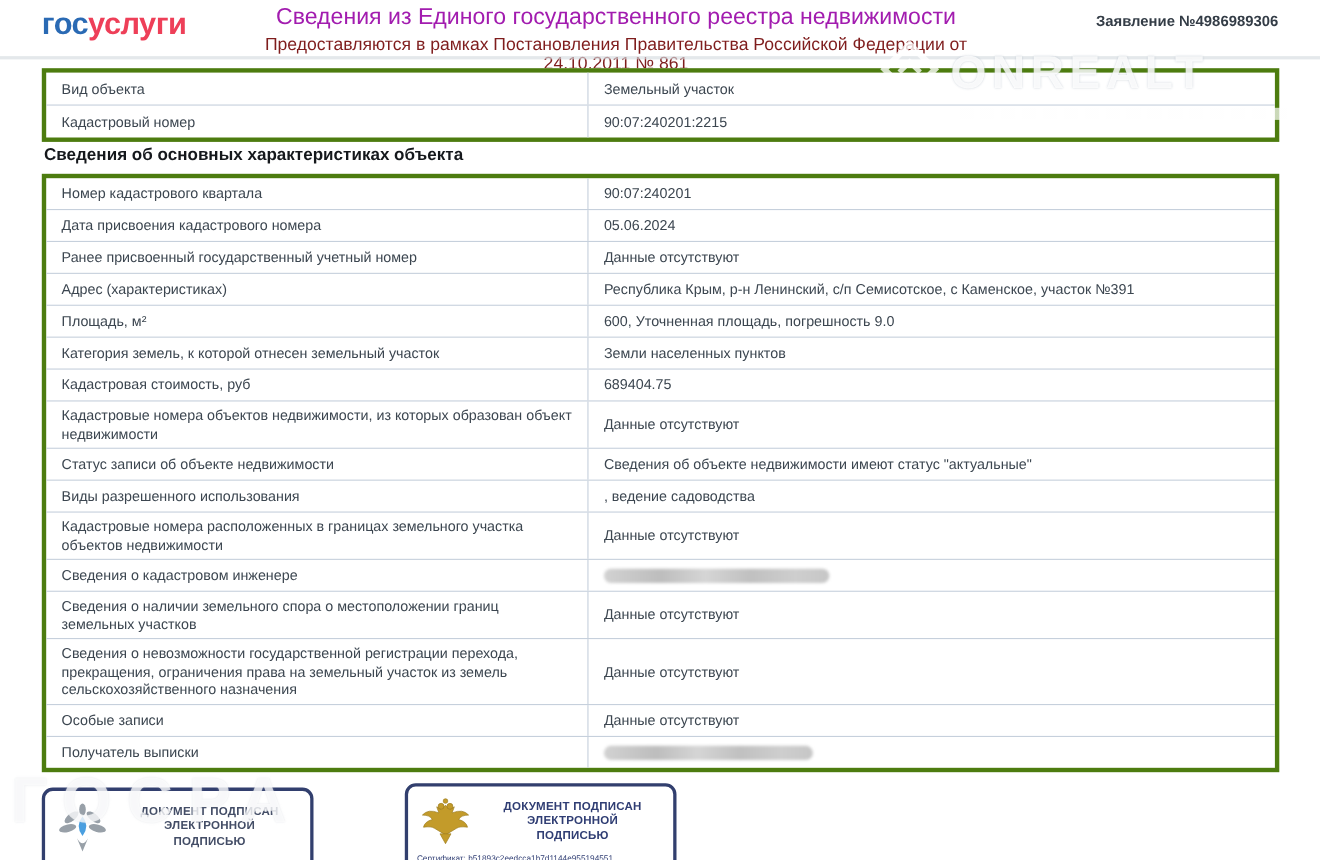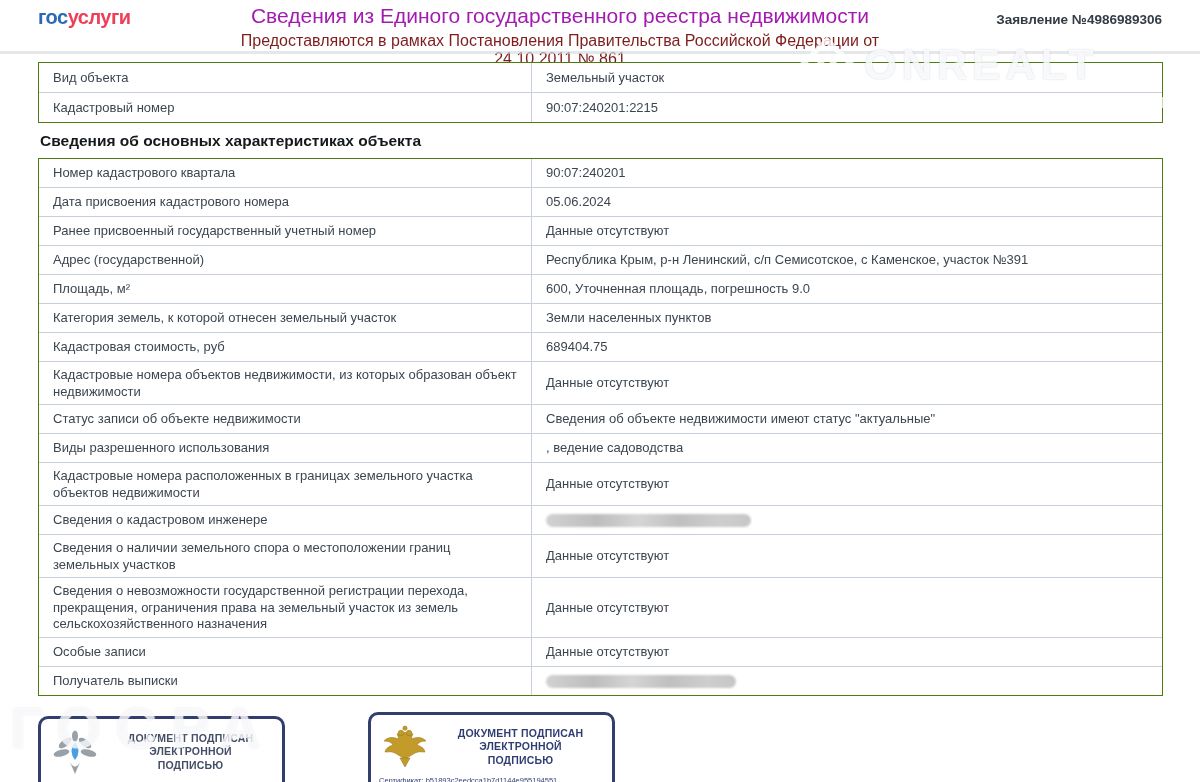--- a/index.html
+++ b/index.html
@@ -1,29 +1,29 @@
 <!DOCTYPE html>
 <html><head>
 <meta charset="utf-8">
 <style>
   html,body{margin:0;padding:0;background:#e8e8e8;}
   .page{
     position:relative;width:1200px;height:782px;margin:0 auto;background:#ffffff;
     overflow:hidden;font-family:"Liberation Sans","DejaVu Sans",sans-serif;color:#3c4650;
   }
   
-  .logo{position:absolute;left:38px;top:6px;font-size:20px;font-weight:800;letter-spacing:-.5px;}
+  .logo{position:absolute;left:38px;top:6px;font-size:28px;font-weight:800;letter-spacing:-.5px;}
   .logo .p1{color:#2a6ab4;} .logo .p2{color:#ee3f58;}
   .head-center{position:absolute;left:230px;top:3px;width:660px;text-align:center;}
   .head-title{font-size:21px;font-weight:normal;color:#a21caf;line-height:1.2;}
   .head-sub{font-size:16px;color:#7f1d1d;margin-top:4px;}
   .application{position:absolute;right:38px;top:12px;font-size:13.5px;color:#333c46;font-weight:bold;}
   .head-divider{position:absolute;left:0;top:51px;width:1200px;height:3px;background:#d6dbe1;opacity:.65;}
   
-  .tbl{position:absolute;left:38px;width:1125px;border:1px solid #4d7c0f;background:#fff;box-sizing:border-box;}
+  .tbl{position:absolute;left:38px;width:1125px;border:4px solid #4d7c0f;background:#fff;box-sizing:border-box;}
   .tbl1{top:62px;}
   .tbl2{top:158px;}
   .row{display:grid;grid-template-columns:492px 1fr;border-bottom:1px solid #c6d0dc;min-height:28px;}
   .row:last-child{border-bottom:none;}
   .cell{padding:5px 14px 4px 14px;font-size:13px;line-height:1.27;color:#3c4650;display:flex;align-items:center;box-sizing:border-box;}
   .cell.val{border-left:1px solid #c6d0dc;}
   .tbl1 .row{min-height:29px;}
   .section-title{position:absolute;left:40px;top:132px;font-size:15.5px;font-weight:bold;color:#15181c;}
   .redact{width:205px;height:13px;border-radius:7px;filter:blur(1.3px);
     background:linear-gradient(90deg,#d2d2d2,#bdbdbd 25%,#d5d5d5 45%,#c0c0c0 65%,#cecece 85%,#c6c6c6);}
@@ -86,21 +86,21 @@
       </div>
       <div class="row">
         <div class="cell lab">Дата присвоения кадастрового номера</div>
         <div class="cell val">05.06.2024</div>
       </div>
       <div class="row">
         <div class="cell lab">Ранее присвоенный государственный учетный номер</div>
         <div class="cell val">Данные отсутствуют</div>
       </div>
       <div class="row">
-        <div class="cell lab">Адрес (государственной)</div>
+        <div class="cell lab">Адрес (характеристиках)</div>
         <div class="cell val">Республика Крым, р-н Ленинский, с/п Семисотское, с Каменское, участок №391</div>
       </div>
       <div class="row">
         <div class="cell lab">Площадь, м²</div>
         <div class="cell val">600, Уточненная площадь, погрешность 9.0</div>
       </div>
       <div class="row">
         <div class="cell lab">Категория земель, к которой отнесен земельный участок</div>
         <div class="cell val">Земли населенных пунктов</div>
       </div>

